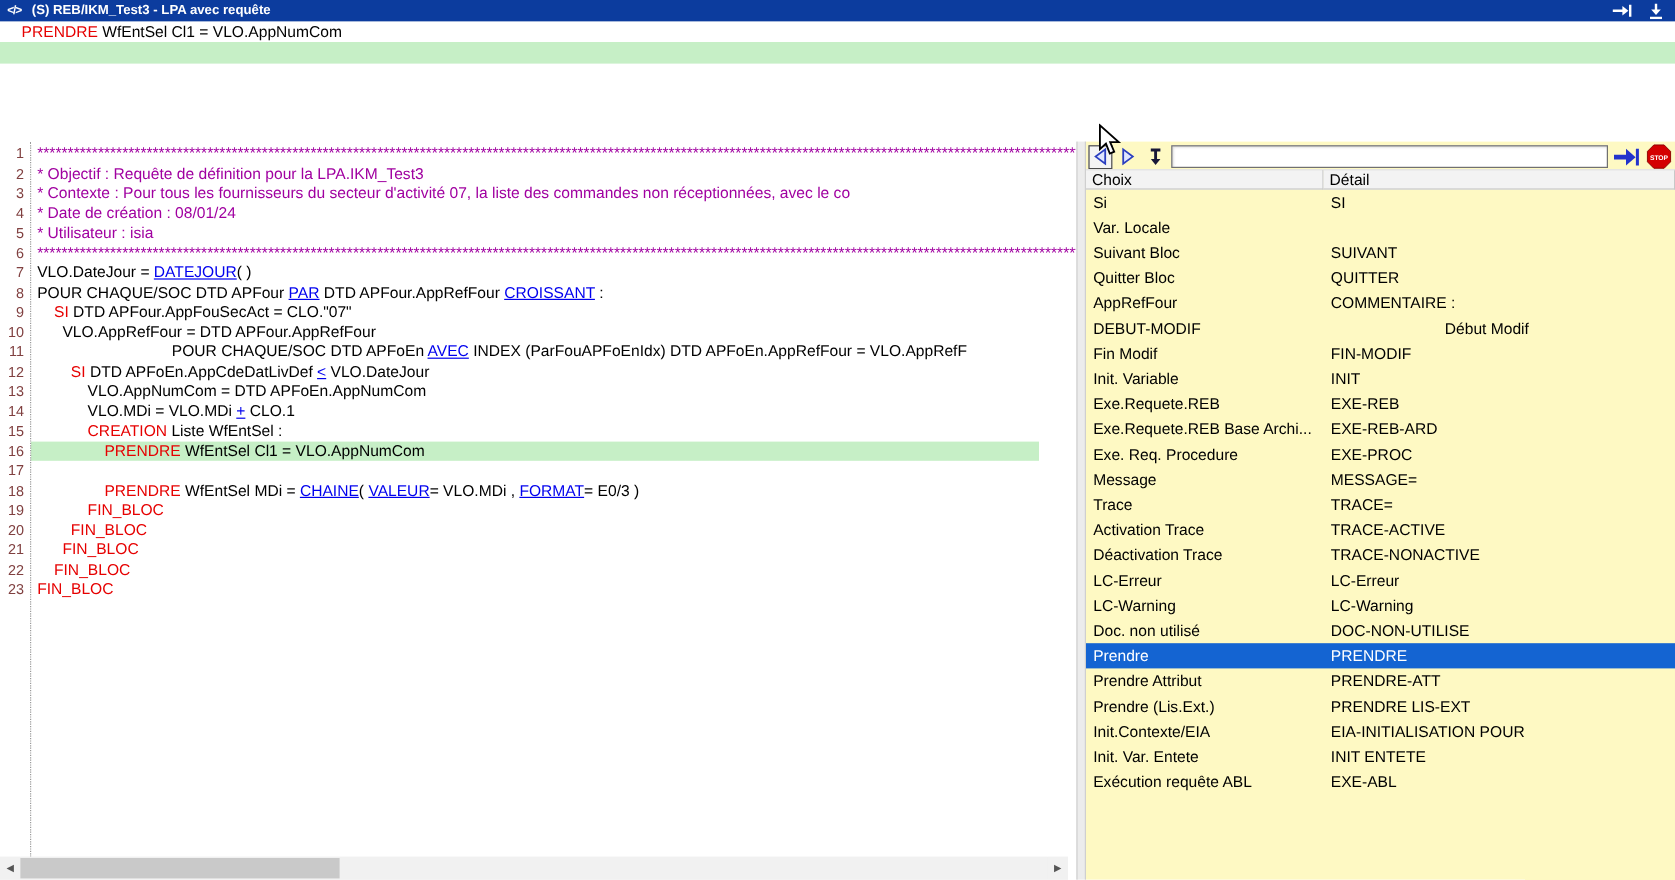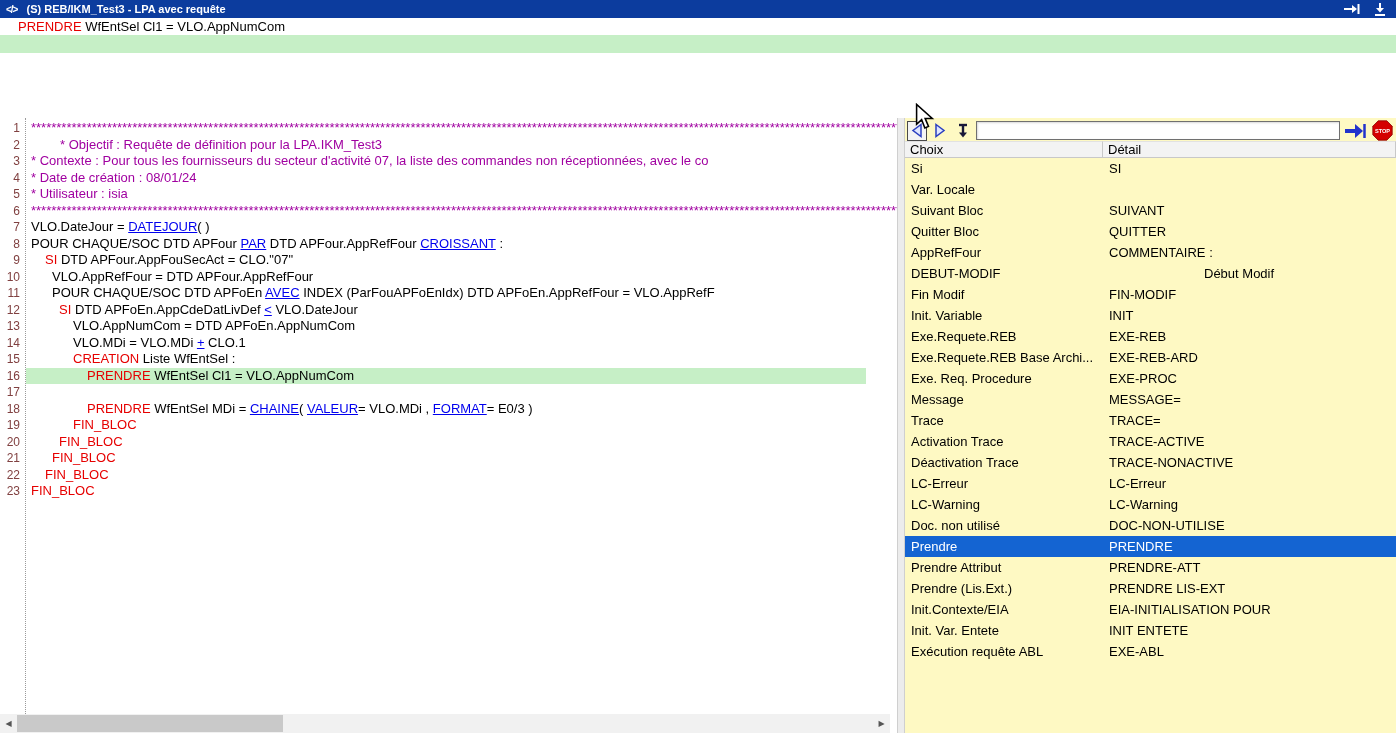--- a/index.html
+++ b/index.html
@@ -126,30 +126,30 @@
 
 <div class="preview">
   <span id="preview-text"><span class="c-r">PRENDRE</span><span class="c-k"> WfEntSel Cl1 = VLO.AppNumCom</span></span>
 </div>
 
 <div class="greenbar"></div>
 
 <div class="editor">
   <div class="code-lines" id="code-lines">
       <div class="code-line"><span class="lnum">1</span><span class="ltext" style="padding-left: 7px;"><span class="c-m">********************************************************************************************************************************************************************************************************</span></span></div>
-      <div class="code-line"><span class="lnum">2</span><span class="ltext" style="padding-left: 7px; margin-left: 29px;"><span class="c-m">* Objectif : Requête de définition pour la LPA.IKM_Test3</span></span></div>
+      <div class="code-line"><span class="lnum">2</span><span class="ltext" style="padding-left: 7px;"><span class="c-m">* Objectif : Requête de définition pour la LPA.IKM_Test3</span></span></div>
       <div class="code-line"><span class="lnum">3</span><span class="ltext" style="padding-left: 7px;"><span class="c-m">* Contexte : Pour tous les fournisseurs du secteur d'activité 07, la liste des commandes non réceptionnées, avec le co</span></span></div>
       <div class="code-line"><span class="lnum">4</span><span class="ltext" style="padding-left: 7px;"><span class="c-m">* Date de création : 08/01/24</span></span></div>
       <div class="code-line"><span class="lnum">5</span><span class="ltext" style="padding-left: 7px;"><span class="c-m">* Utilisateur : isia</span></span></div>
       <div class="code-line"><span class="lnum">6</span><span class="ltext" style="padding-left: 7px;"><span class="c-m">********************************************************************************************************************************************************************************************************</span></span></div>
       <div class="code-line"><span class="lnum">7</span><span class="ltext" style="padding-left: 7px;"><span class="c-k">VLO.DateJour = </span><span class="c-b">DATEJOUR</span><span class="c-k">( )</span></span></div>
       <div class="code-line"><span class="lnum">8</span><span class="ltext" style="padding-left: 7px;"><span class="c-k">POUR CHAQUE/SOC DTD APFour </span><span class="c-b">PAR</span><span class="c-k"> DTD APFour.AppRefFour </span><span class="c-b">CROISSANT</span><span class="c-k"> :</span></span></div>
       <div class="code-line"><span class="lnum">9</span><span class="ltext" style="padding-left: 21px;"><span class="c-r">SI</span><span class="c-k"> DTD APFour.AppFouSecAct = CLO."07"</span></span></div>
       <div class="code-line"><span class="lnum">10</span><span class="ltext" style="padding-left: 28px;"><span class="c-k">VLO.AppRefFour = DTD APFour.AppRefFour</span></span></div>
-      <div class="code-line"><span class="lnum">11</span><span class="ltext" style="padding-left: 28px;"><span class="c-k">POUR CHAQUE/SOC DTD APFoEn </span><span class="c-b">AVEC</span><span class="c-k"> INDEX (ParFouAPFoEnIdx) DTD APFoEn.AppRefFour = VLO.AppRefF</span></span></div>
+      <div class="code-line"><span class="lnum">11</span><span class="ltext" style="padding-left: 28px; text-align: center;"><span class="c-k">POUR CHAQUE/SOC DTD APFoEn </span><span class="c-b">AVEC</span><span class="c-k"> INDEX (ParFouAPFoEnIdx) DTD APFoEn.AppRefFour = VLO.AppRefF</span></span></div>
       <div class="code-line"><span class="lnum">12</span><span class="ltext" style="padding-left: 35px;"><span class="c-r">SI</span><span class="c-k"> DTD APFoEn.AppCdeDatLivDef </span><span class="c-b">&lt;</span><span class="c-k"> VLO.DateJour</span></span></div>
       <div class="code-line"><span class="lnum">13</span><span class="ltext" style="padding-left: 49px;"><span class="c-k">VLO.AppNumCom = DTD APFoEn.AppNumCom</span></span></div>
       <div class="code-line"><span class="lnum">14</span><span class="ltext" style="padding-left: 49px;"><span class="c-k">VLO.MDi = VLO.MDi </span><span class="c-b">+</span><span class="c-k"> CLO.1</span></span></div>
       <div class="code-line"><span class="lnum">15</span><span class="ltext" style="padding-left: 49px;"><span class="c-r">CREATION</span><span class="c-k"> Liste WfEntSel :</span></span></div>
       <div class="code-line hl"><span class="lnum">16</span><span class="ltext" style="padding-left: 63px;"><span class="c-r">PRENDRE</span><span class="c-k"> WfEntSel Cl1 = VLO.AppNumCom</span></span></div>
       <div class="code-line"><span class="lnum">17</span><span class="ltext" style="padding-left: 7px;"></span></div>
       <div class="code-line"><span class="lnum">18</span><span class="ltext" style="padding-left: 63px;"><span class="c-r">PRENDRE</span><span class="c-k"> WfEntSel MDi = </span><span class="c-b">CHAINE</span><span class="c-k">( </span><span class="c-b">VALEUR</span><span class="c-k">= VLO.MDi , </span><span class="c-b">FORMAT</span><span class="c-k">= E0/3 )</span></span></div>
       <div class="code-line"><span class="lnum">19</span><span class="ltext" style="padding-left: 49px;"><span class="c-r">FIN_BLOC</span></span></div>
       <div class="code-line"><span class="lnum">20</span><span class="ltext" style="padding-left: 35px;"><span class="c-r">FIN_BLOC</span></span></div>
       <div class="code-line"><span class="lnum">21</span><span class="ltext" style="padding-left: 28px;"><span class="c-r">FIN_BLOC</span></span></div>

